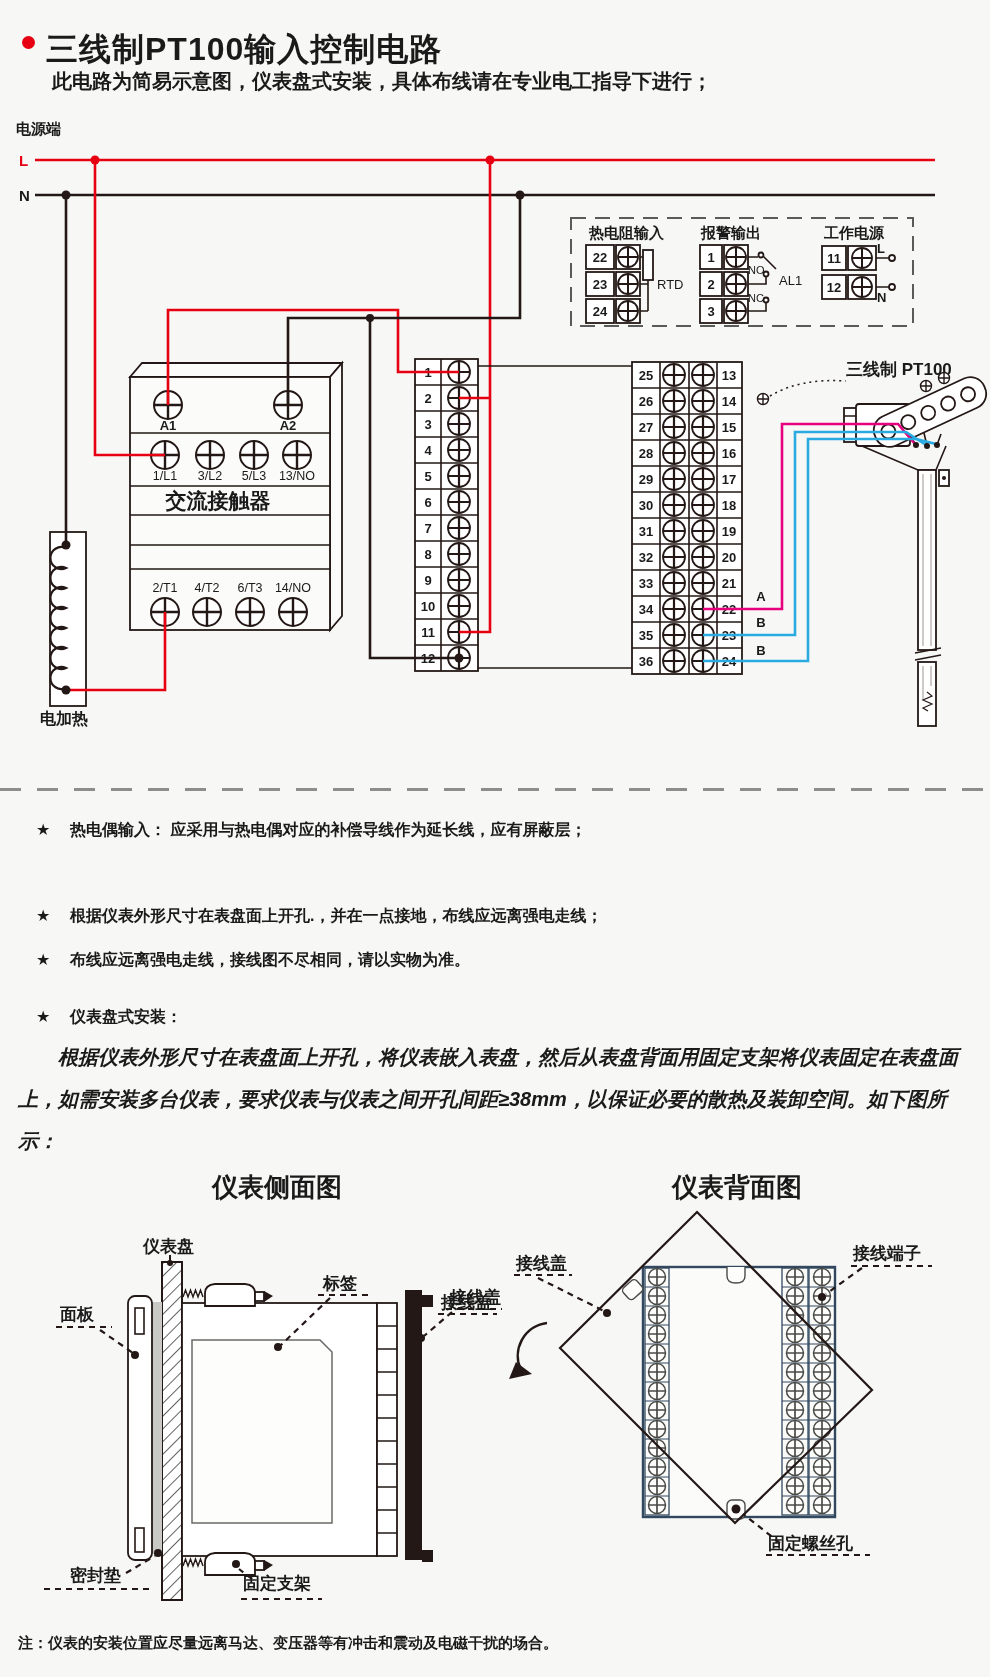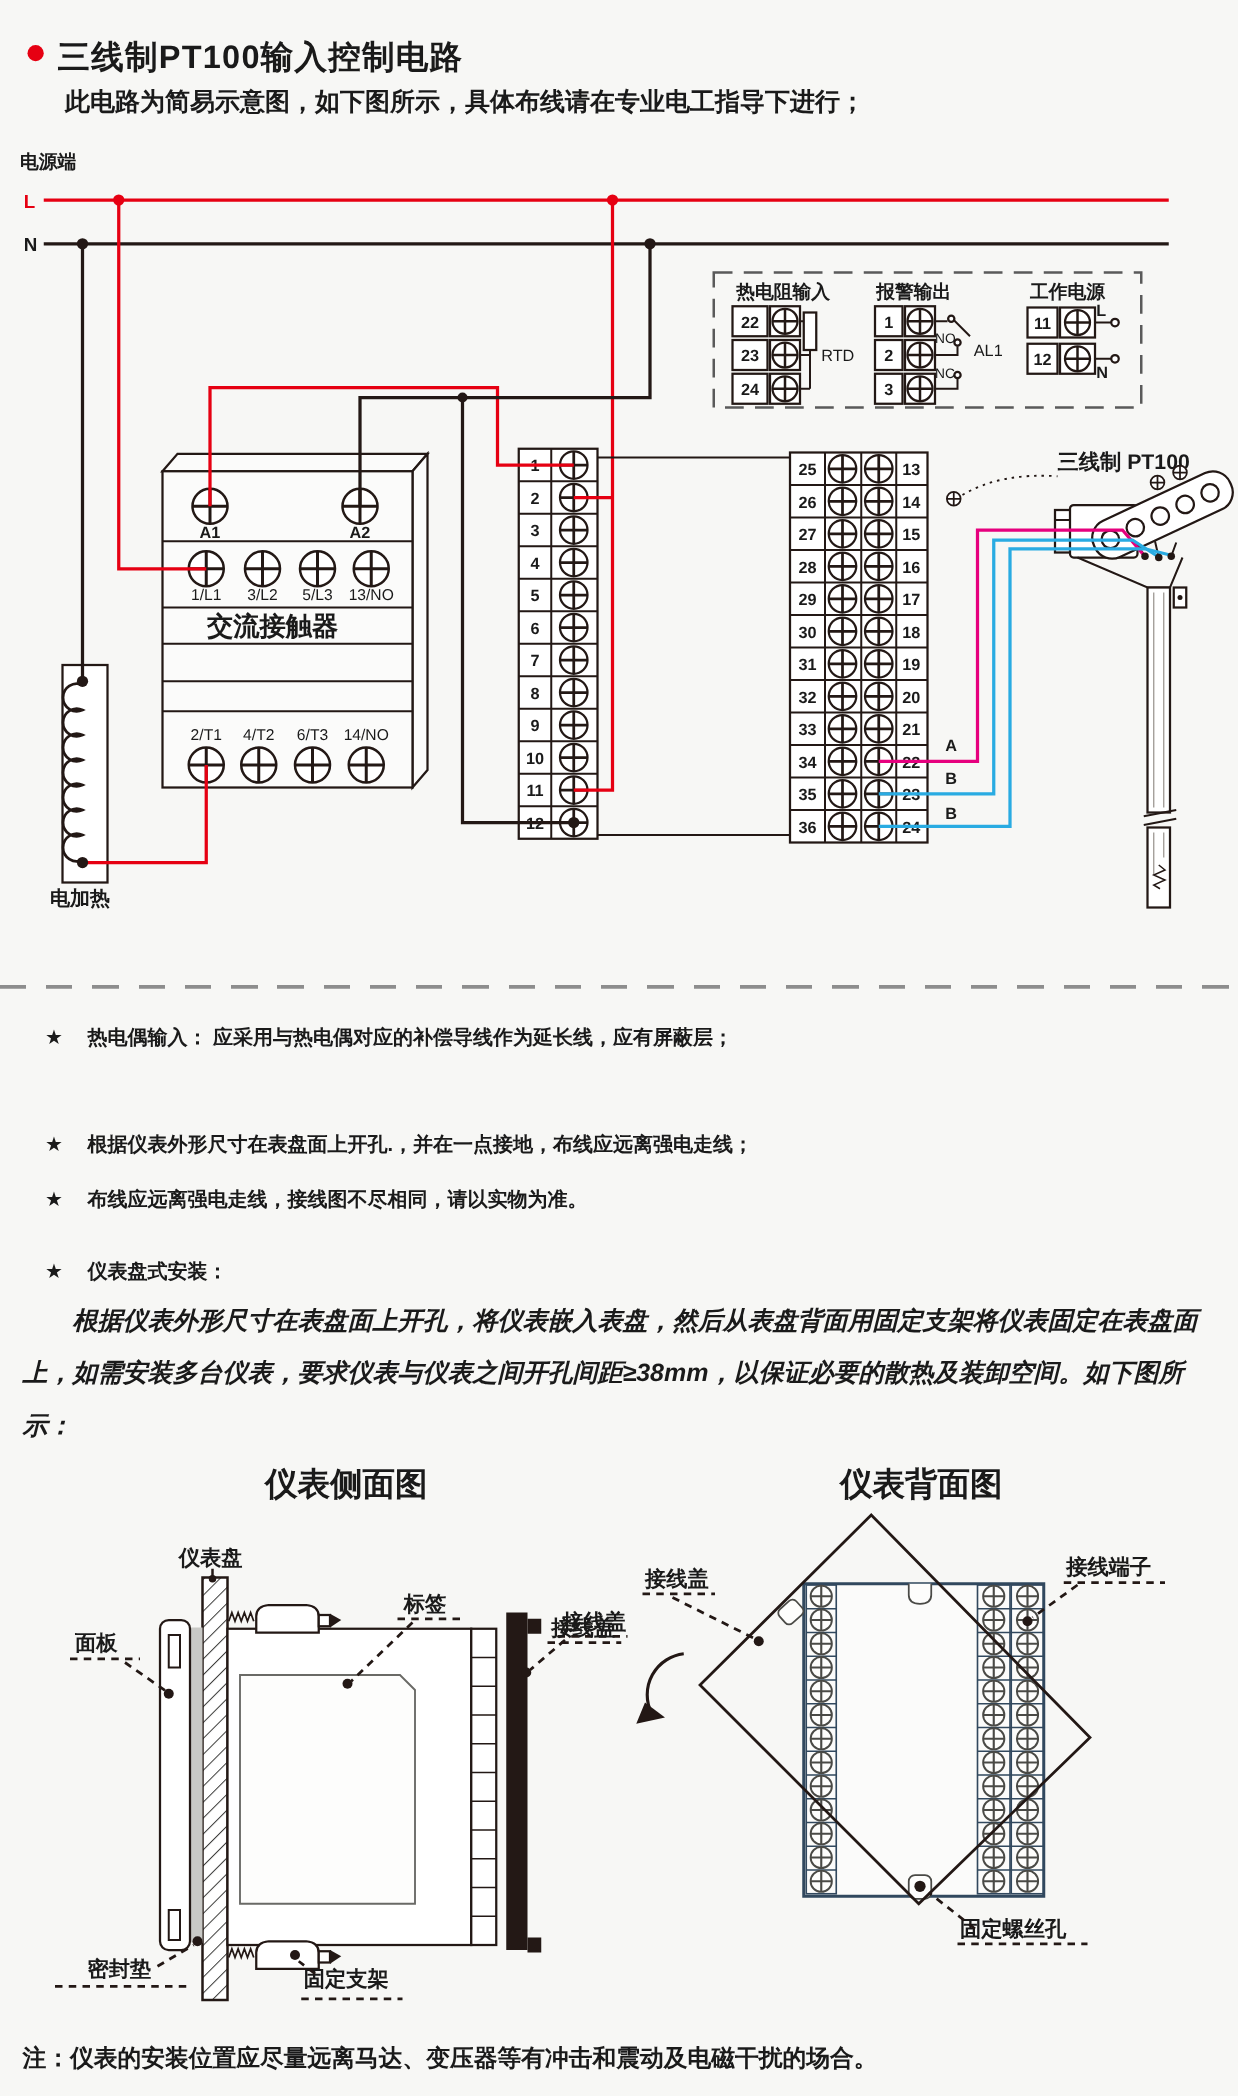--- a/index.html
+++ b/index.html
@@ -1,26 +1,26 @@
 <!DOCTYPE html>
 <html><head>
 <meta charset="utf-8">
 <style>
   html,body{margin:0;padding:0;background:#f7f7f5;}
   #page{position:relative;width:990px;height:1677px;background:#f7f7f5;overflow:hidden;
         font-family:"Liberation Sans","DejaVu Sans",sans-serif;color:#1a1a1a;}
   .abs{position:absolute;}
   .red-dot{width:13px;height:13px;border-radius:50%;background:#e60012;}
-  #main-title{font-size:26px;font-weight:bold;letter-spacing:1px;}
+  #main-title{font-size:32px;font-weight:bold;letter-spacing:1px;}
   #subtitle{font-size:20px;font-weight:bold;}
   .bullet-row{position:absolute;left:36px;width:930px;font-size:16px;font-weight:bold;white-space:nowrap;}
   .bullet-row .star{display:inline-block;width:34px;}
   #install-par{font-size:20px;font-weight:bold;line-height:42px;text-indent:2em;}
   #divider{height:3px;background:repeating-linear-gradient(90deg,#8d8d8d 0 21px,transparent 21px 37px);}
-  #footnote{font-size:19px;font-weight:bold;white-space:nowrap;}
+  #footnote{font-size:15px;font-weight:bold;white-space:nowrap;}
   svg{position:absolute;left:0;}
   svg text{fill:#1a1a1a;}
   .box{fill:#fbfbfa;stroke:#231815;stroke-width:1.8;}
   .boxw{fill:#ffffff;stroke:#231815;stroke-width:1.8;}
   .ln{stroke:#231815;stroke-width:1.6;fill:none;}
   .ln2{stroke:#231815;stroke-width:2.2;fill:none;}
   .wr{stroke:#e60012;stroke-width:2.6;fill:none;}
   .wk{stroke:#231815;stroke-width:2.6;fill:none;}
   .wp{stroke:#e6007e;stroke-width:2.6;fill:none;}
   .wb{stroke:#29abe2;stroke-width:2.6;fill:none;}
@@ -37,21 +37,21 @@
   .t21b{font:bold 21px "Liberation Sans",sans-serif;text-anchor:middle;}
   .ftitle{font-family:"Liberation Serif","DejaVu Serif",serif;font-size:26px;font-weight:bold;text-anchor:middle;}
 </style>
 </head>
 <body>
 
 <div id="page">
 
   <div class="abs red-dot" style="left:22px;top:36px;"></div>
   <div class="abs" id="main-title" style="left:46px;top:28px;">三线制PT100输入控制电路</div>
-  <div class="abs" id="subtitle" style="left:52px;top:68px;">此电路为简易示意图，如下图所示，具体布线请在专业电工指导下进行；</div>
+  <div class="abs" id="subtitle" style="left:52px;top:68px;">此电路为简易示意图，仪表盘式安装，具体布线请在专业电工指导下进行；</div>
 
   <svg width="990" height="745" viewBox="0 0 745 560" style="top:0;width:990px;height:745px" preserveAspectRatio="none">
   </svg>
   <svg width="990" height="745" style="top:0;" viewBox="0 0 990 745" color="#231815">
     <defs>
       <g id="s14">
           <circle r="14" fill="#fff" stroke="#231815" stroke-width="2"></circle>
           <path d="M-14 0H14M0 -14V14" stroke="#231815" stroke-width="2.4" fill="none"></path>
         </g>
       <g id="s11">

